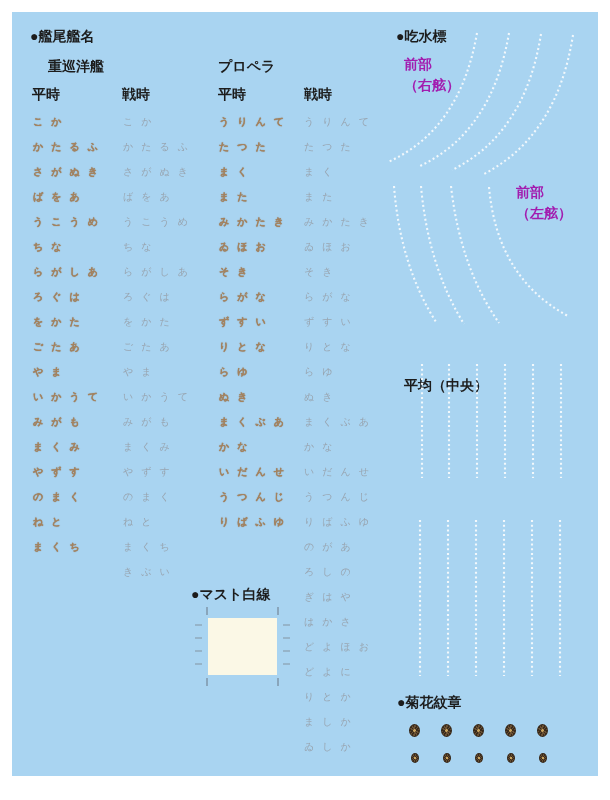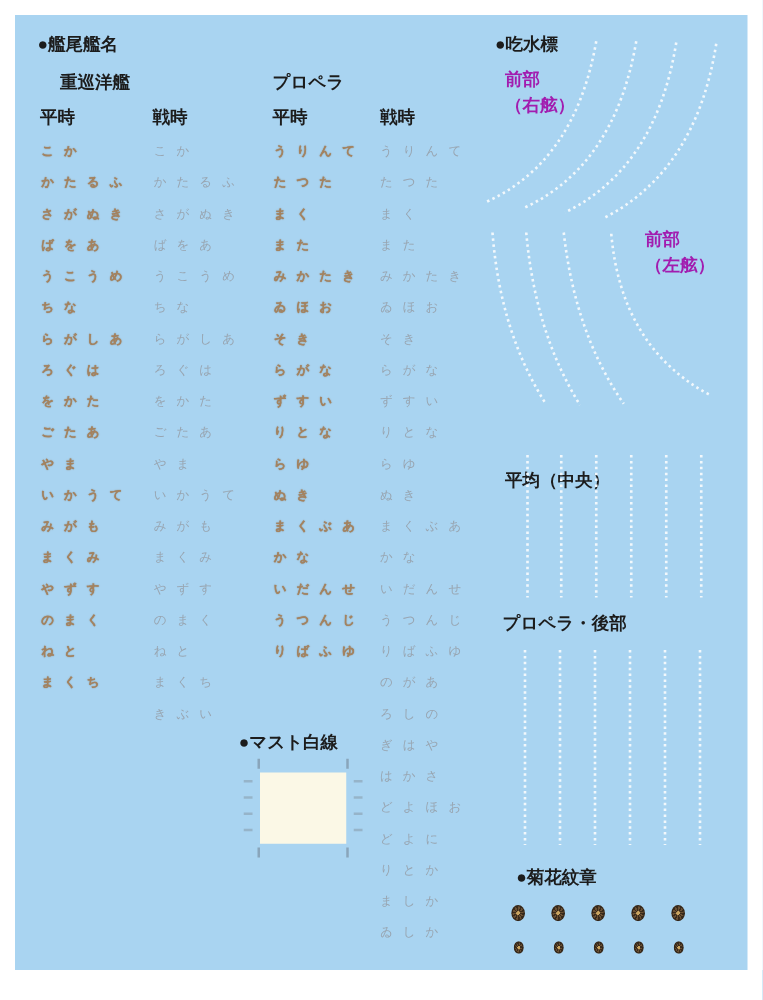--- a/index.html
+++ b/index.html
@@ -45,21 +45,20 @@
   <div class="namecol gray" style="left:123px;top:109px;"><div class="name">こか</div><div class="name">かたるふ</div><div class="name">さがぬき</div><div class="name">ばをあ</div><div class="name">うこうめ</div><div class="name">ちな</div><div class="name">らがしあ</div><div class="name">ろぐは</div><div class="name">をかた</div><div class="name">ごたあ</div><div class="name">やま</div><div class="name">いかうて</div><div class="name">みがも</div><div class="name">まくみ</div><div class="name">やずす</div><div class="name">のまく</div><div class="name">ねと</div><div class="name">まくち</div><div class="name">きぶい</div></div>
   <div class="namecol gold" style="left:219px;top:109px;"><div class="name">うりんて</div><div class="name">たつた</div><div class="name">まく</div><div class="name">また</div><div class="name">みかたき</div><div class="name">ゐほお</div><div class="name">そき</div><div class="name">らがな</div><div class="name">ずすい</div><div class="name">りとな</div><div class="name">らゆ</div><div class="name">ぬき</div><div class="name">まくぶあ</div><div class="name">かな</div><div class="name">いだんせ</div><div class="name">うつんじ</div><div class="name">りばふゆ</div></div>
   <div class="namecol gray" style="left:304px;top:109px;"><div class="name">うりんて</div><div class="name">たつた</div><div class="name">まく</div><div class="name">また</div><div class="name">みかたき</div><div class="name">ゐほお</div><div class="name">そき</div><div class="name">らがな</div><div class="name">ずすい</div><div class="name">りとな</div><div class="name">らゆ</div><div class="name">ぬき</div><div class="name">まくぶあ</div><div class="name">かな</div><div class="name">いだんせ</div><div class="name">うつんじ</div><div class="name">りばふゆ</div><div class="name">のがあ</div><div class="name">ろしの</div><div class="name">ぎはや</div><div class="name">はかさ</div><div class="name">どよほお</div><div class="name">どよに</div><div class="name">りとか</div><div class="name">ましか</div><div class="name">ゐしか</div></div>
 
   <div class="hdr" style="left:396px;top:27px;">●吃水標</div>
   <div class="hdr2" style="left:404px;top:54px;">前部
 （右舷）</div>
   <div class="hdr2" style="left:516px;top:182px;">前部
 （左舷）</div>
   <div class="hdr" style="left:404px;top:332px;margin-top:44px;">平均（中央）</div>
-  <div class="hdr" style="left:402px;top:490px;">プロペラ・後部</div>
 
   <svg class="marks" width="610" height="800" viewBox="0 0 610 800">
 
     <g>
       <path class="dot" d="M477,33 Q460,130 388,162"></path>
       <path class="dot" d="M509,33 Q492,132 420,166"></path>
       <path class="dot" d="M541,34 Q525,134 452,170"></path>
       <path class="dot" d="M573,35 Q557,136 484,174"></path>
     </g>
 
@@ -97,21 +96,21 @@
   <div class="tickv" style="left:277px;top:678px;"></div>
   <div class="tickh" style="left:195px;top:624px;"></div>
   <div class="tickh" style="left:195px;top:637px;"></div>
   <div class="tickh" style="left:195px;top:650px;"></div>
   <div class="tickh" style="left:195px;top:663px;"></div>
   <div class="tickh" style="left:283px;top:624px;"></div>
   <div class="tickh" style="left:283px;top:637px;"></div>
   <div class="tickh" style="left:283px;top:650px;"></div>
   <div class="tickh" style="left:283px;top:663px;"></div>
 
-  <div class="hdr" style="left:397px;top:693px;margin-left:16px;">●菊花紋章</div>
+  <div class="hdr" style="left:397px;top:693px;">●菊花紋章</div>
   <div class="crestrow" style="top:724px;">
       <div class="item">
         <span class="crest large"></span>
         <span class="crest large"></span>
         <span class="crest large"></span>
         <span class="crest large"></span>
         <span class="crest large"></span>
       </div>
     </div>
   <div class="crestrow" style="top:753px;left:411px;">

